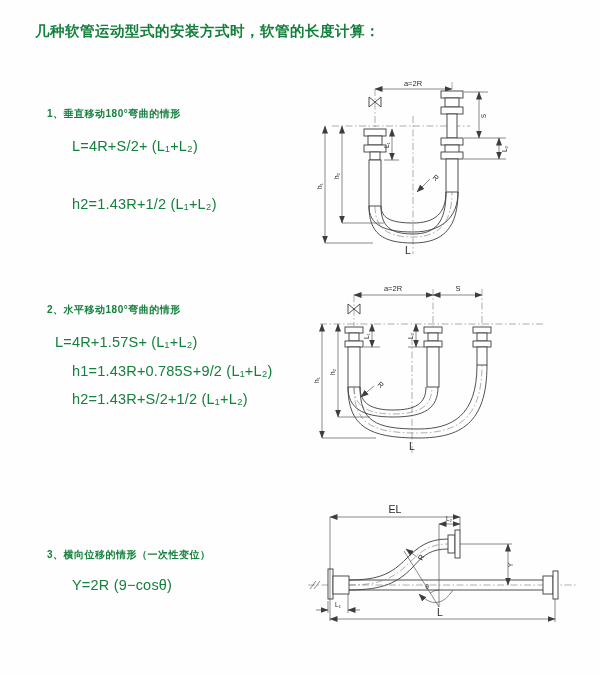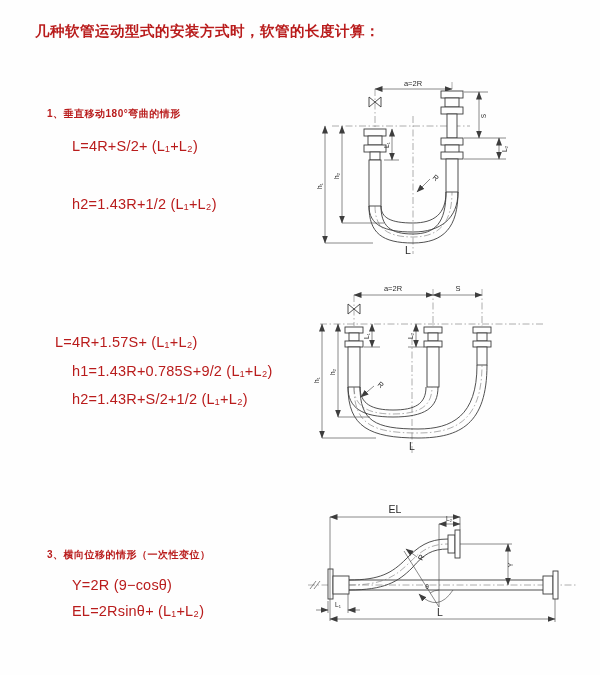--- a/index.html
+++ b/index.html
@@ -1,17 +1,17 @@
 <!DOCTYPE html>
 <html><head>
 <meta charset="utf-8">
 <style>
   html,body{margin:0;padding:0;background:#fff;}
   .page{position:relative;width:600px;height:675px;background:#fefefe;overflow:hidden;
-        font-family:"Liberation Sans","DejaVu Sans",sans-serif;color:#b91c1c;}
+        font-family:"Liberation Sans","DejaVu Sans",sans-serif;color:#15803d;}
   .abs{position:absolute;}
   .doc-title{left:35px;top:22px;font-size:14.5px;font-weight:700;letter-spacing:.5px;}
   .sec-heading{font-size:10px;font-weight:700;letter-spacing:.5px;}
   .formula{font-size:14.5px;letter-spacing:.2px;font-weight:400;}
   
   svg{position:absolute;overflow:visible;}
   .dln{stroke:#3d3d3d;stroke-width:.9;fill:none;}
   rect.dln{fill:#fefefe;}
   .dthin{stroke:#4a4a4a;stroke-width:.65;fill:none;}
   .dcl{stroke:#6b6b6b;stroke-width:.55;fill:none;stroke-dasharray:7 2.5 1.5 2.5;}
@@ -23,27 +23,27 @@
 <body>
 
 <div class="page">
 
   <div class="abs doc-title">几种软管运动型式的安装方式时，软管的长度计算：</div>
 
   <div class="abs sec-heading" style="left:47px;top:107px">1、垂直移动180°弯曲的情形</div>
   <div class="abs formula" style="left:72px;top:138px">L=4R+S/2+ (L₁+L₂)</div>
   <div class="abs formula" style="left:72px;top:196px">h2=1.43R+1/2 (L₁+L₂)</div>
 
+  <div class="abs sec-heading" style="left:47px;top:303px">2、水平移动180°弯曲的情形</div>
   <div class="abs formula" style="left:55px;top:334px">L=4R+1.57S+ (L₁+L₂)</div>
   <div class="abs formula" style="left:72px;top:363px">h1=1.43R+0.785S+9/2 (L₁+L₂)</div>
   <div class="abs formula" style="left:72px;top:391px">h2=1.43R+S/2+1/2 (L₁+L₂)</div>
 
   <div class="abs sec-heading" style="left:47px;top:548px">3、横向位移的情形（一次性变位）</div>
   <div class="abs formula" style="left:72px;top:577px">Y=2R (9−cosθ)</div>
-  <div class="abs formula" style="left:72px;top:603px">EL=2Rsinθ+ (L₁+L₂)</div>
 
   <svg style="left:318px;top:76px" width="278" height="180" viewBox="0 0 278 180">
     <defs>
       <marker id="ar1" markerWidth="9" markerHeight="7" refX="7.5" refY="3" orient="auto-start-reverse" markerUnits="userSpaceOnUse">
         <path d="M0 0L8 3L0 6Z" fill="#3d3d3d"></path>
       </marker>
       <pattern id="p1" width="4" height="4" patternUnits="userSpaceOnUse">
         <path d="M0 4L4 0M0 0L4 4" stroke="#707070" stroke-width="0.5"></path>
       </pattern>
     </defs>

